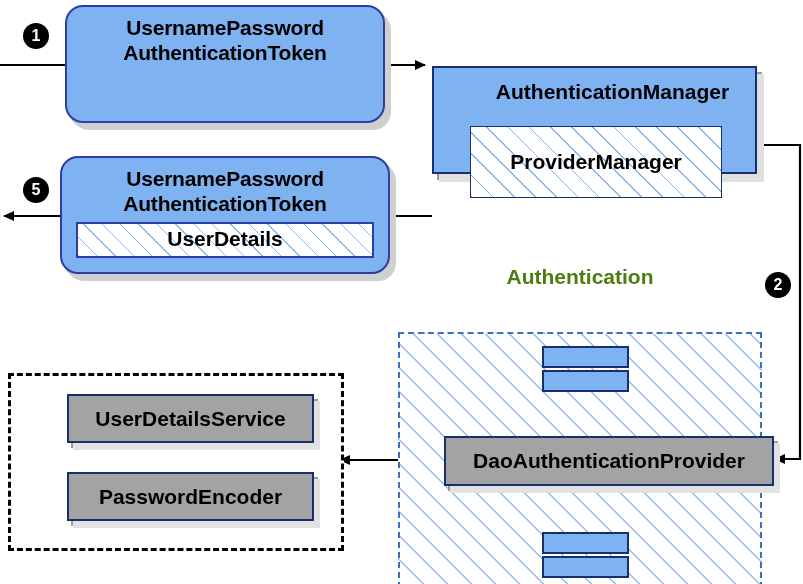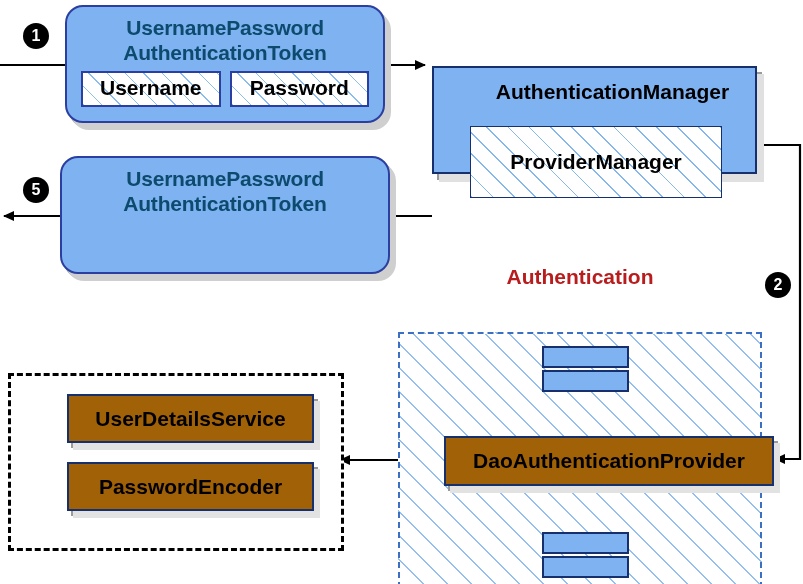--- a/index.html
+++ b/index.html
@@ -14,21 +14,21 @@
   .token-box{
     background:#7FB2F0;
     border:2px solid #2B3FA0;
     border-radius:18px;
     box-shadow:6px 7px 0 0 #cfcfcf, 4px 5px 0 0 #9a9a9a;
   }
   .token-title{
     text-align:center;
     font-weight:bold;
     font-size:21px;
-    color:#0c4a6e;
+    color:#000000;
     line-height:25px;
     padding-top:8px;
     letter-spacing:-0.2px;
   }
   .token-fields{
     display:flex;
     gap:9px;
     justify-content:center;
     padding:6px 14px 0 14px;
   }
@@ -80,33 +80,33 @@
     background-image:repeating-linear-gradient(45deg,
         rgba(130,180,235,0.85) 0px, rgba(130,180,235,0.85) 1.4px,
         rgba(0,0,0,0) 1.4px, rgba(0,0,0,0) 17px);
   }
   .providers-label{
     position:absolute;
     text-align:center;
     font-weight:bold;
     font-size:21px;
     line-height:26px;
-    color:#b91c1c;
+    color:#4d7c0f;
   }
 
   
   .collab-box{
     position:absolute;
     border:3px dashed #000000;
     background:#ffffff;
   }
 
   .plain-box{
     position:absolute;
-    background:#a16207;
+    background:#a3a3a3;
     border:2px solid #16306E;
     box-shadow:6px 7px 0 0 #e2e2e2, 4px 5px 0 0 #9a9a9a;
     display:flex;align-items:center;justify-content:center;
     font-weight:bold;font-size:21px;color:#000;white-space:nowrap;
   }
 
   .mini-bar{
     position:absolute;
     background:#7FB2F0;
     border:2px solid #16306E;
@@ -160,32 +160,29 @@
   <div class="step" style="left:765px;top:272px;">2</div>
   <div class="step" style="left:27px;top:405px;">3</div>
   <div class="step" style="left:27px;top:472px;">4</div>
   <div class="step" style="left:23px;top:177px;">5</div>
 
   <div class="node token-box" style="left:65px;top:5px;width:320px;height:118px;">
     <div class="token-title">
       <div>UsernamePassword</div>
       <div>AuthenticationToken</div>
     </div>
-    <div class="token-fields">
-      <div class="field">Username</div>
-      <div class="field">Password</div>
-    </div>
   </div>
 
   <div class="node token-box" style="left:60px;top:156px;width:330px;height:118px;">
     <div class="token-title">
       <div>UsernamePassword</div>
       <div>AuthenticationToken</div>
     </div>
     <div class="token-fields">
+      <div class="field">UserDetails</div>
     </div>
   </div>
 
   <div class="node manager-box" style="left:432px;top:66px;width:325px;height:108px;padding-left:36px;">
     <div class="manager-title">AuthenticationManager</div>
     <div class="hatch-inner" style="left:36px;top:58px;width:250px;height:70px;">ProviderManager</div>
   </div>
 
   <div class="providers-label" style="left:455px;top:264px;width:250px;">
     <div>Authentication</div>
@@ -199,15 +196,15 @@
     <div class="mini-bar" style="left:142px;top:198px;width:83px;height:18px;"></div>
     <div class="mini-bar" style="left:142px;top:222px;width:83px;height:18px;"></div>
   </div>
 
   <div class="plain-box" style="left:444px;top:436px;width:326px;height:46px;">DaoAuthenticationProvider</div>
 
   <div class="collab-box" style="left:8px;top:373px;width:330px;height:172px;"></div>
 
   <div class="plain-box" style="left:67px;top:394px;width:243px;height:45px;">UserDetailsService</div>
 
-  <div class="plain-box" style="left:67px;top:462px;width:243px;height:45px;">PasswordEncoder</div>
+  <div class="plain-box" style="left:67px;top:472px;width:243px;height:45px;">PasswordEncoder</div>
 
 </div>
 
 </body></html>

